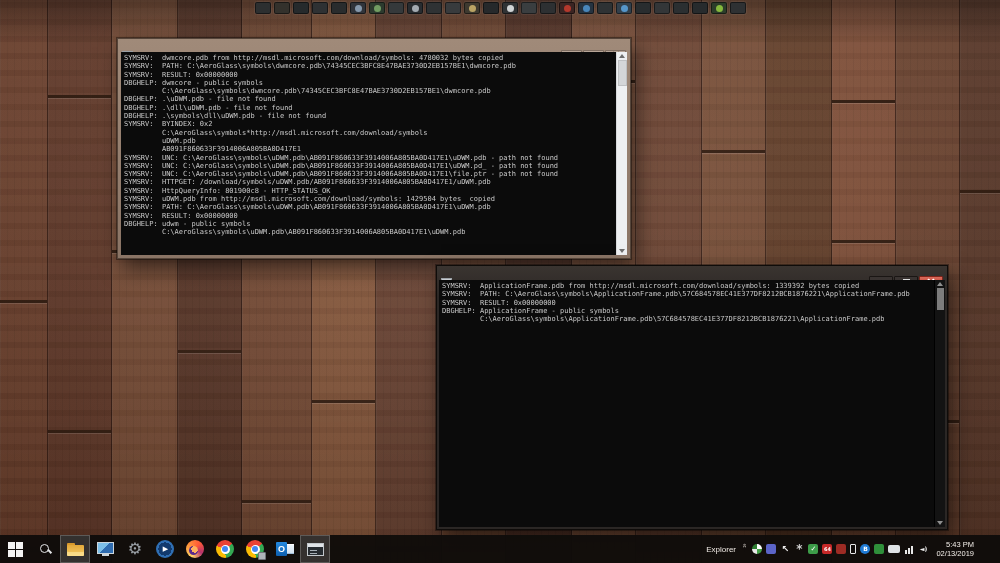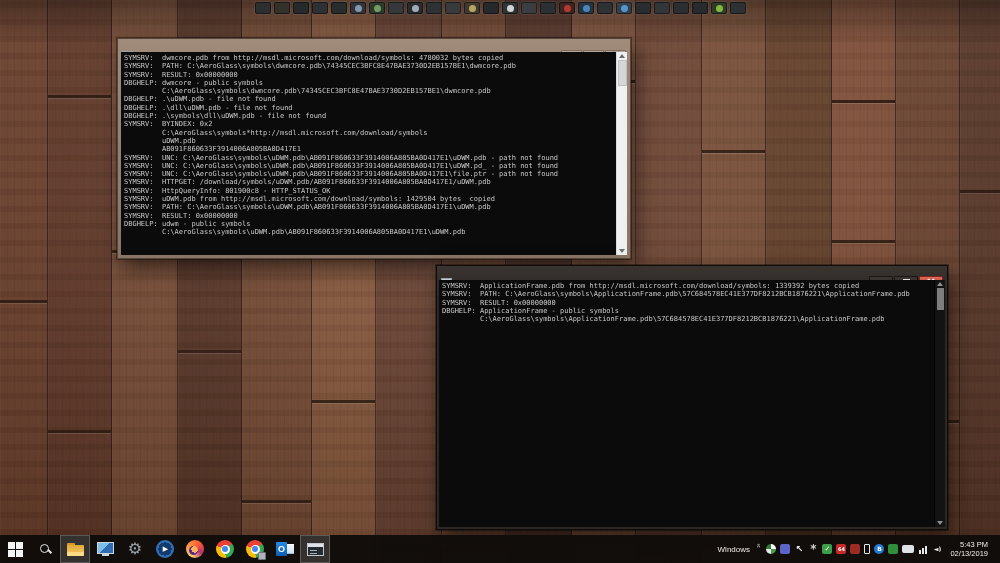--- a/index.html
+++ b/index.html
@@ -115,21 +115,21 @@
   
   .tray{margin-left:auto;display:flex;align-items:center;gap:6px;height:100%;padding-right:4px}
   .desktop-label{font-size:8px;color:#efe9e4}
   .chevron{color:#ddd6d0;font-size:8px;display:inline-block;transform:rotate(-90deg) translateX(4px)}
   .tray-icons{display:flex;align-items:center;gap:4px}
   .tray-icon{width:10px;height:10px;display:flex;align-items:center;justify-content:center;
     font-family:"DejaVu Sans",sans-serif;font-weight:bold;border-radius:2px;line-height:1}
   .tray-icon.bars{background:transparent;align-items:flex-end;gap:1px;border-radius:0}
   .tray-icon.bars span{display:block;width:2px;background:#e8e8e8}
   .clock{display:flex;flex-direction:column;align-items:flex-end;justify-content:center;
-    font-size:7.5px;line-height:9px;color:#f2ede8;margin-left:2px;margin-right:8px;white-space:nowrap}
+    font-size:7.5px;line-height:9px;color:#f2ede8;margin-left:2px;margin-right:22px;white-space:nowrap}
 </style>
 </head>
 <body>
 
 <div class="desktop">
 
   <div class="wallpaper">
       <div class="plank" style="width: 48px; background-color: rgb(119, 69, 47);">
         <div class="seam" style="top: 300px;"></div>
       </div>
@@ -330,21 +330,21 @@
       <span class="outlook">
         <span class="env"></span>
         <span class="o-letter">O</span>
       </span>
     </div>
     <div class="tb-item active">
       <span class="tb-console"></span>
     </div>
 
     <div class="tray">
-      <span class="desktop-label">Windows</span>
+      <span class="desktop-label">Explorer</span>
       <span class="chevron">»</span>
       <span class="tray-icons">
           <div class="tray-icon" style="background: conic-gradient(rgb(255, 255, 255) 0deg, rgb(255, 255, 255) 90deg, rgb(67, 160, 71) 90deg, rgb(67, 160, 71) 180deg, rgb(232, 232, 232) 180deg, rgb(232, 232, 232) 270deg, rgb(46, 125, 50) 270deg); border-radius: 50%;"></div>
           <div class="tray-icon" style="background: rgb(91, 100, 200);"></div>
           <div class="tray-icon" style="background: transparent; color: rgb(240, 240, 240); font-size: 9px;">↖</div>
           <div class="tray-icon" style="background: transparent; color: rgb(207, 207, 207); font-size: 12px;">*</div>
           <div class="tray-icon" style="background: rgb(61, 156, 73); color: rgb(255, 255, 255); font-size: 7px;">✓</div>
           <div class="tray-icon" style="background: rgb(198, 40, 40); color: rgb(255, 255, 255); font-size: 5px;">64</div>
           <div class="tray-icon" style="background: rgb(157, 43, 36);"></div>
           <div class="tray-icon" style="background: transparent; width: 6px; height: 10px; border-radius: 1px; border: 1px solid rgb(232, 232, 232);"></div>

